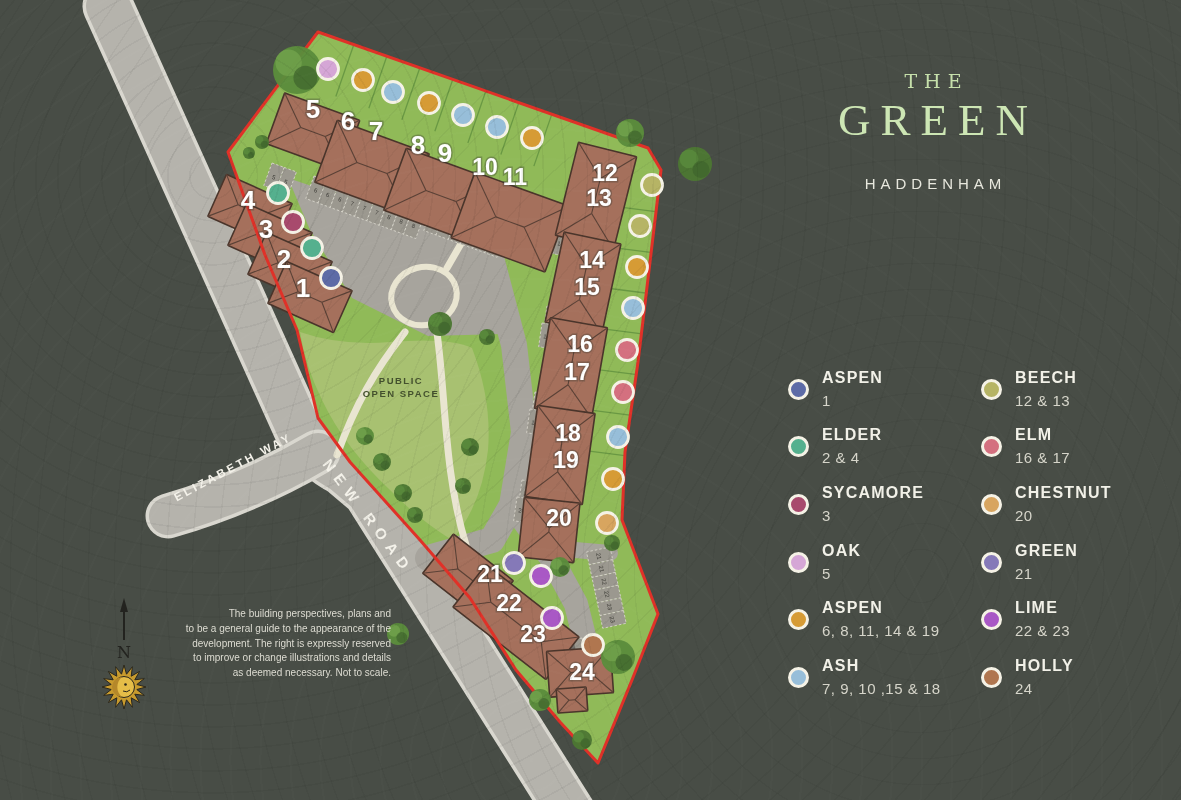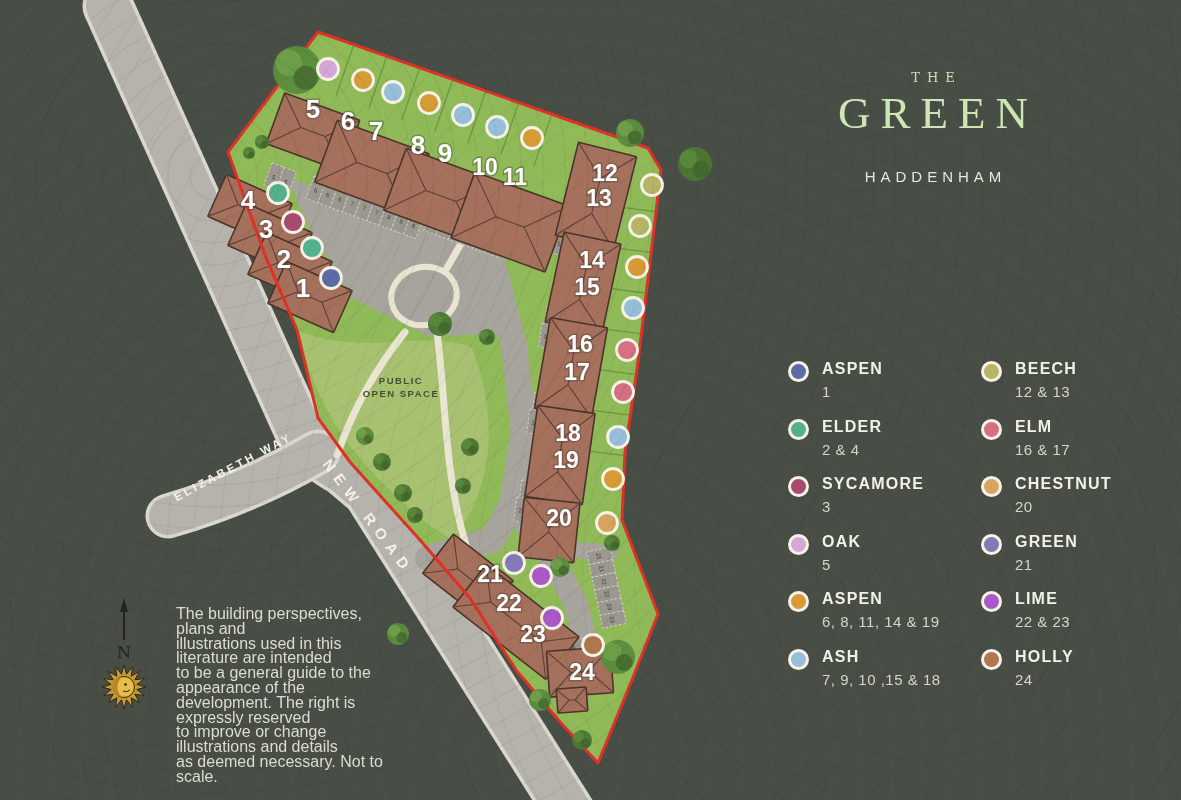--- a/index.html
+++ b/index.html
@@ -16,46 +16,46 @@
       repeating-radial-gradient(circle at 78% 72%, rgba(0,0,0,0.04) 0 1.4px, transparent 1.4px 26px),
       repeating-radial-gradient(circle at 45% 95%, rgba(255,255,255,0.012) 0 2px, transparent 2px 30px);
     z-index:3;
   }
   #stage{position:absolute;inset:0;}
   #site-map{position:absolute;left:0;top:0;z-index:1;}
 
   
   .title-block{position:absolute;left:793px;top:70px;width:280px;text-align:center;z-index:4;}
   .title-the{
-    font-family:"DejaVu Serif",serif;color:#c6e0ab;font-size:13px;letter-spacing:7px;
+    font-family:"DejaVu Serif",serif;color:#c6e0ab;font-size:19px;letter-spacing:7px;
     text-indent:7px;margin-bottom:6px;
   }
   .title-green{
     font-family:Liberation Serif, serif;color:#cde6b4;font-size:45px;letter-spacing:10px;
     text-indent:10px;line-height:1;
   }
   .title-town{
     color:#e7e7dd;font-size:15px;letter-spacing:5px;text-indent:5px;margin-top:32px;
   }
 
   
   .legend{position:absolute;top:360px;z-index:4;}
   #legend-col-1{left:788px;}
   #legend-col-2{left:981px;}
-  .legend-item{display:flex;align-items:flex-start;height:57.6px;}
+  .legend-item{display:flex;align-items:center;height:57.6px;}
   .legend-dot{
     width:15px;height:15px;border-radius:50%;border:3.5px solid #f5f2e6;
     margin-right:13px;margin-top:1px;flex:0 0 auto;
   }
   .legend-name{color:#f2f1e8;font-size:16px;font-weight:bold;letter-spacing:1.2px;}
   .legend-plots{color:#d6d5ca;font-size:15px;margin-top:5px;letter-spacing:0.5px;}
 
   
   .disclaimer{position:absolute;left:176px;top:607px;width:215px;z-index:4;}
-  .disclaimer div{color:#dddcd2;font-size:16px;line-height:14.8px;}
+  .disclaimer div{color:#dddcd2;font-size:10px;line-height:14.8px;text-align:right;}
 
   
   #compass{position:absolute;left:99px;top:596px;z-index:4;}
 </style>
 </head>
 <body>
 
 <div id="stage">
 
   <svg id="site-map" width="1181" height="800" viewBox="0 0 1181 800" xmlns="http://www.w3.org/2000/svg">
@@ -612,21 +612,20 @@
         <span class="legend-dot" style="background: rgb(176, 118, 79);"></span>
         <div>
           <div class="legend-name">HOLLY</div>
           <div class="legend-plots">24</div>
         </div>
       </div>
     </div>
 
   <div class="disclaimer" id="disclaimer">
       <div>The building perspectives, plans and</div>
-      <div>illustrations used in this literature are intended</div>
       <div>to be a general guide to the appearance of the</div>
       <div>development. The right is expressly reserved</div>
       <div>to improve or change illustrations and details</div>
       <div>as deemed necessary. Not to scale.</div>
     </div>
 
   <svg id="compass" width="50" height="116" viewBox="0 0 50 116" xmlns="http://www.w3.org/2000/svg">
       <line x1="25" y1="8" x2="25" y2="44" stroke="#23231f" stroke-width="2"></line>
       <polygon points="25,2 21,16 29,16" fill="#23231f"></polygon>
       <text x="25" y="62" text-anchor="middle" font-size="16" font-family="&quot;DejaVu Serif&quot;,serif" fill="#23231f">N</text>

